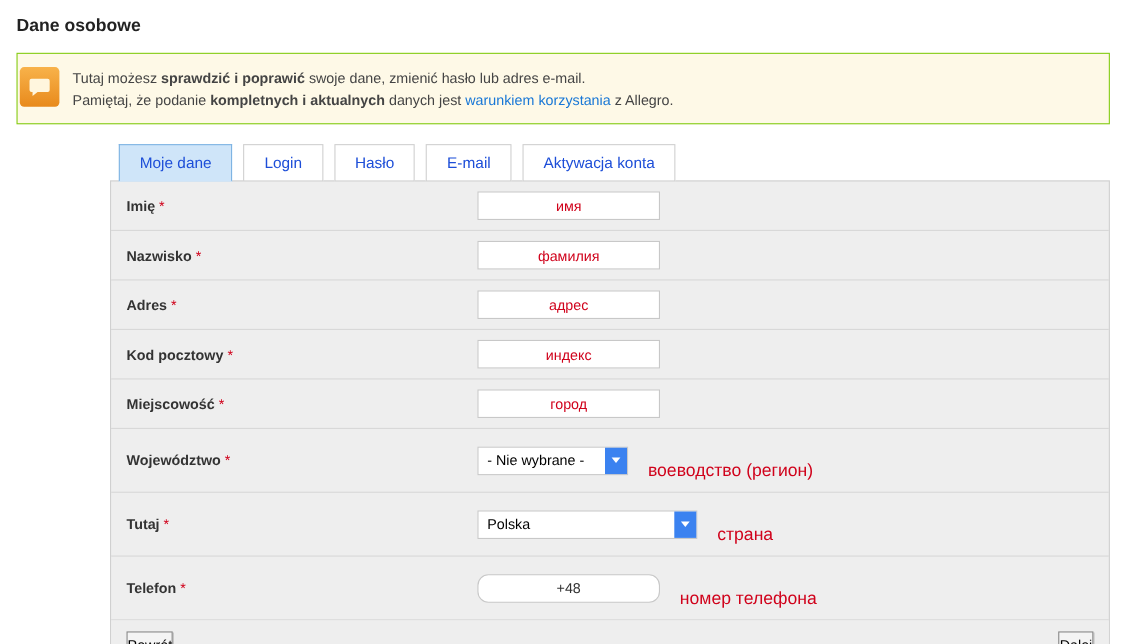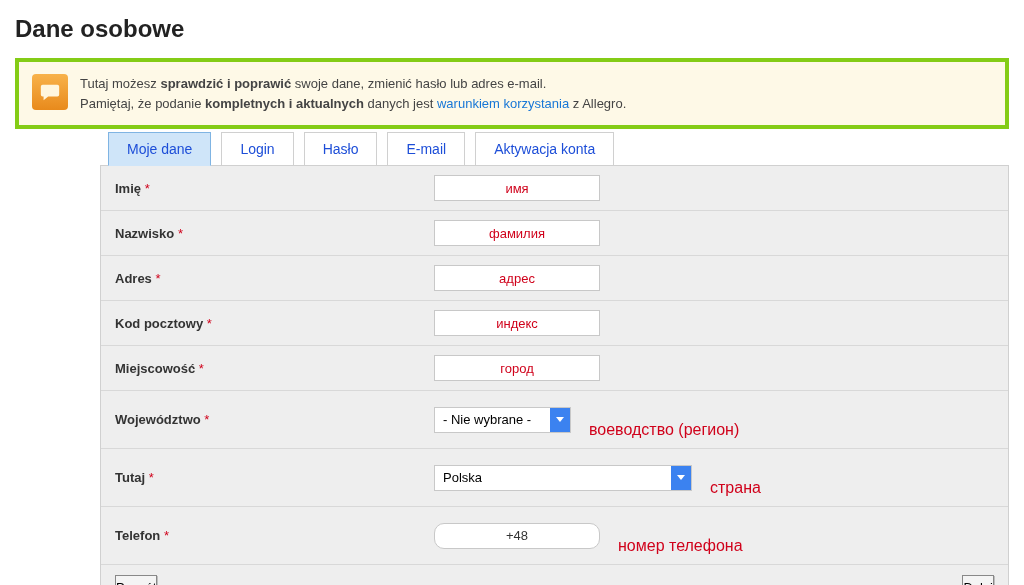--- a/index.html
+++ b/index.html
@@ -4,33 +4,33 @@
   <style>
     body {
       font-family: Arial, Helvetica, sans-serif;
       font-size: 13px;
       color: #333;
       margin: 0;
       padding: 15px;
       background: #fff;
     }
     h2.page-title {
-      font-size: 24px;
+      font-size: 16px;
       font-weight: bold;
       margin: 0 0 15px 0;
       color: #222;
     }
     .notice-box {
       background: #fef9e7;
-      border: 4px solid #84cc16;
-      padding: 12px 13px;
+      border: 1px solid #84cc16;
+      padding: 12px 2px;
       display: flex;
       align-items: flex-start;
       gap: 12px;
-      margin-bottom: 3px;
+      margin-bottom: 18px;
     }
     .notice-icon {
       width: 36px;
       height: 36px;
       background: linear-gradient(#f8b24a, #e88a1c);
       border-radius: 4px;
       display: flex;
       align-items: center;
       justify-content: center;
       flex-shrink: 0;
@@ -224,21 +224,21 @@
           <span class="select-arrow"></span>
         </span>
         <span class="annot">воеводство (регион)</span>
       </div>
     </div>
 
     <div class="form-row">
       <div class="label-cell"><span>Tutaj</span> <span class="req">*</span></div>
       <div class="input-cell">
         <span class="select-wrap">
-          <select style="width:256px">
+          <select style="width:198px">
             <option>Polska</option>
           </select>
           <span class="select-arrow"></span>
         </span>
         <span class="annot">страна</span>
       </div>
     </div>
 
     <div class="form-row">
       <div class="label-cell"><span>Telefon</span> <span class="req">*</span></div>

